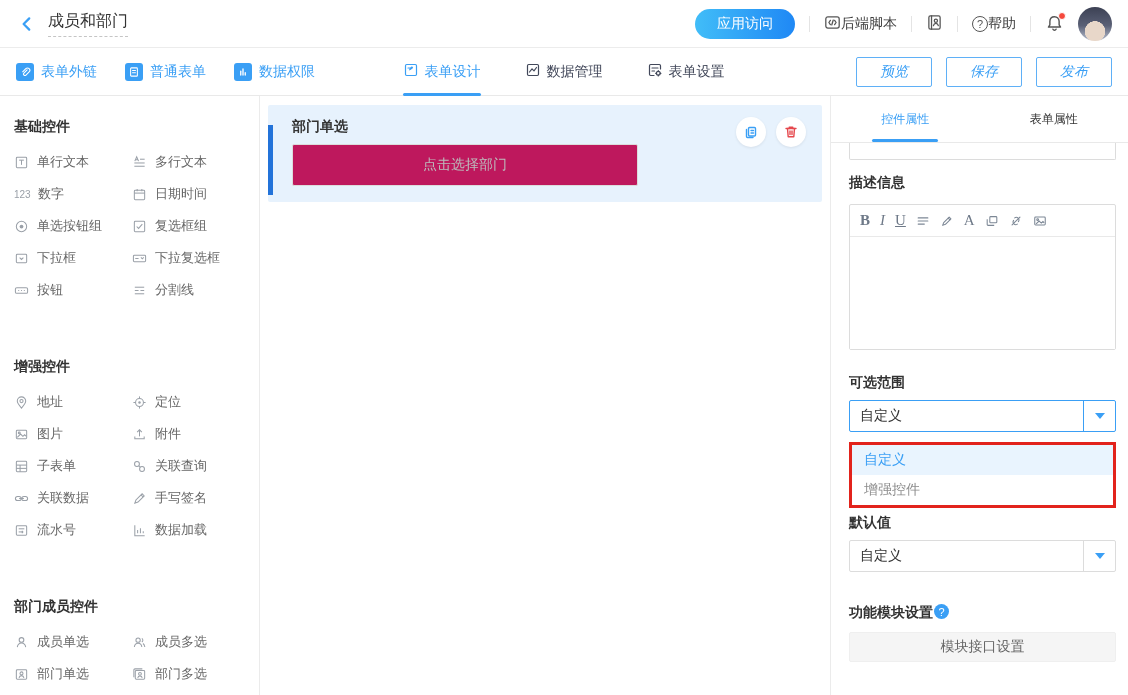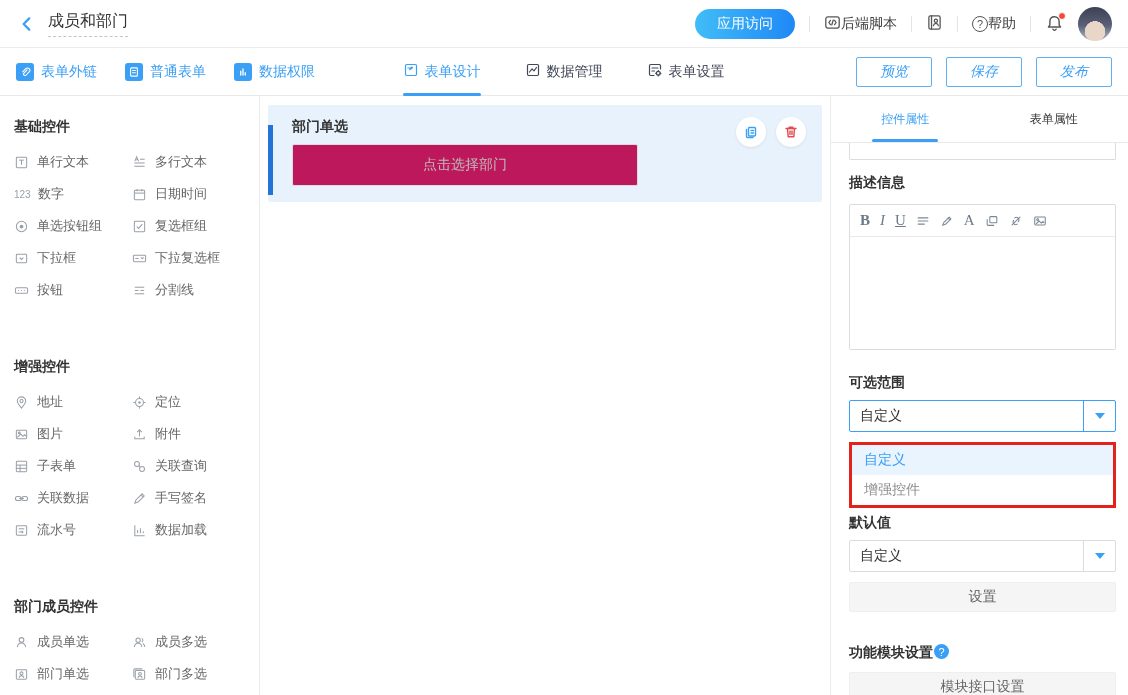--- a/index.html
+++ b/index.html
@@ -542,21 +542,20 @@
     </div>
 
     <div class="panel-label label-tight">默认值</div>
     <div class="select-box">
       <span class="select-value">自定义</span>
       <span class="select-caret-zone">
           <span class="caret-down"></span>
         </span>
     </div>
 
-    <button class="gray-btn">设置</button>
 
     <div class="module-label-row">
       <span class="panel-label" style="margin-top:0;">功能模块设置</span>
       <span class="q-badge">?</span>
     </div>
     <button class="gray-btn">模块接口设置</button>
   </div>
 </div>
 
 </body></html>

